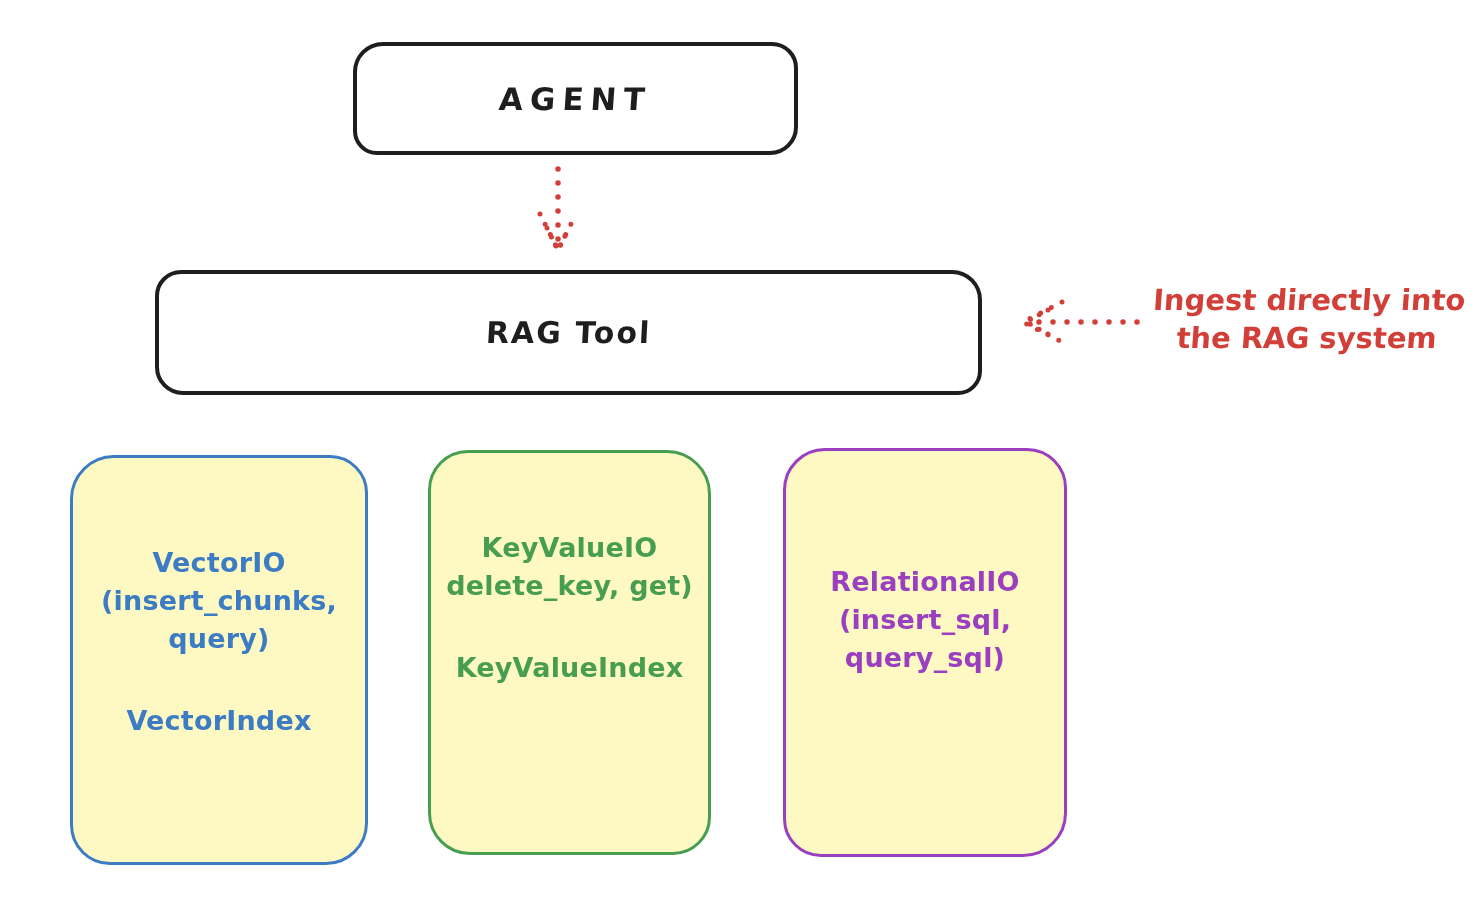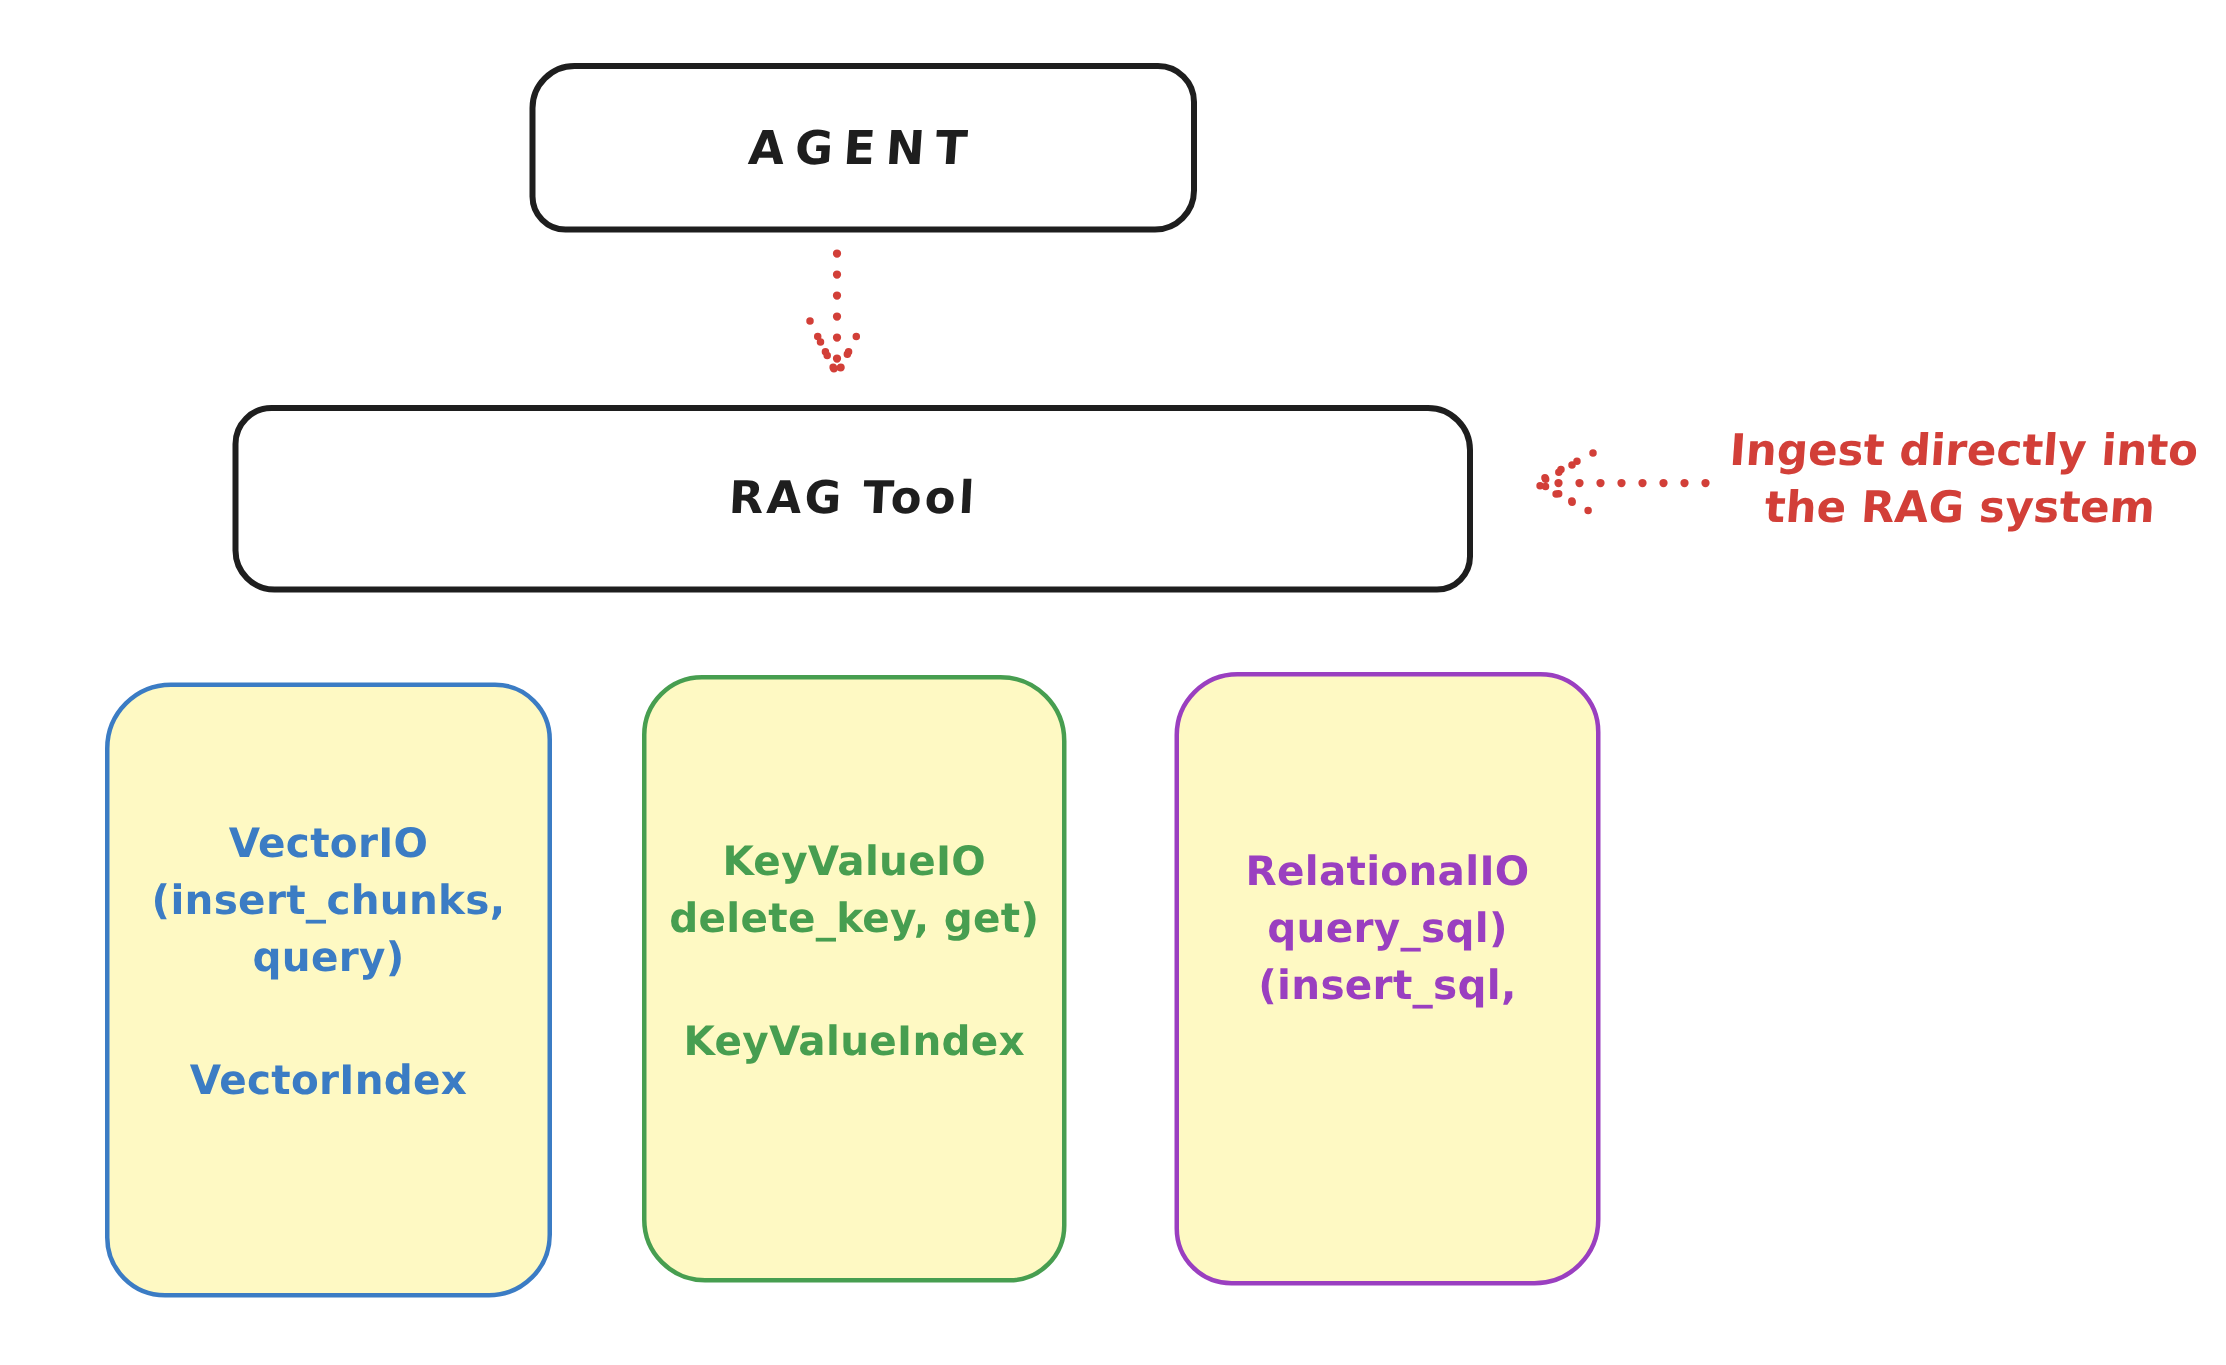--- a/index.html
+++ b/index.html
@@ -51,21 +51,21 @@
   .backend-box .lines { font-size: 27px; line-height: 38px; letter-spacing: 0.2px; }
   .backend-box .index-label { font-size: 27px; line-height: 38px; margin-top: 44px; letter-spacing: 0.2px; }
   .box-vector {
     left: 70px; top: 455px; width: 298px; height: 410px;
     border-radius: 44px 38px 42px 40px;
     padding-top: 86px;
   }
   .box-keyvalue {
     left: 428px; top: 450px; width: 283px; height: 405px;
     border-radius: 40px 44px 38px 42px;
-    padding-top: 103px;
+    padding-top: 76px;
   }
   .box-relational {
     left: 783px; top: 448px; width: 284px; height: 409px;
     border-radius: 42px 40px 44px 38px;
     padding-top: 112px;
   }
   
   .annotation-text {
     position: absolute;
     left: 1143px; top: 281px; width: 330px;
@@ -130,18 +130,18 @@
     <div class="lines">
       <div>KeyValueIO</div>
       <div>delete_key, get)</div>
     </div>
     <div class="index-label">KeyValueIndex</div>
   </div>
 
   <div class="backend-box box-relational" style="border-color: rgb(154, 63, 192); color: rgb(154, 63, 192);">
     <div class="lines">
       <div>RelationalIO</div>
+      <div>(insert_sql,</div>
       <div>query_sql)</div>
-      <div>(insert_sql,</div>
     </div>
   </div>
 
 </div>
 
 </body></html>

